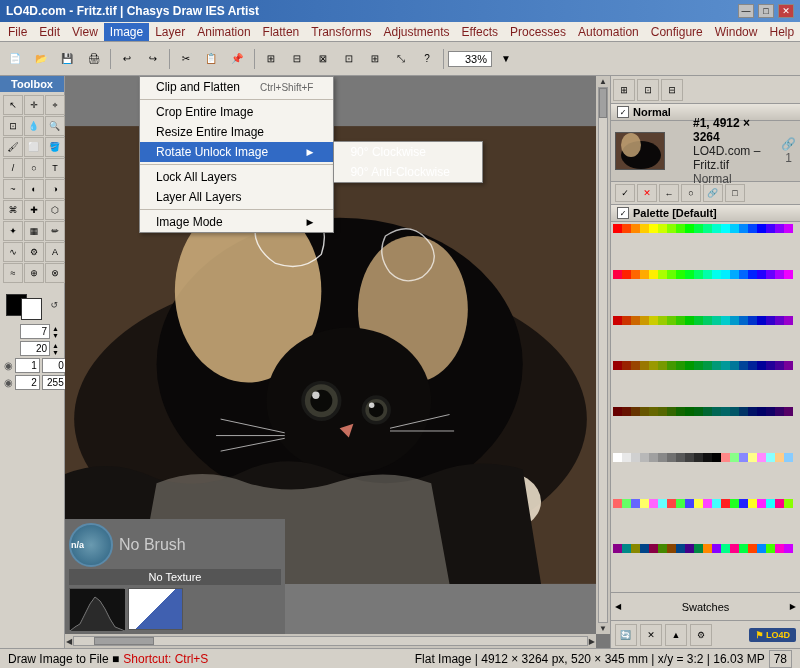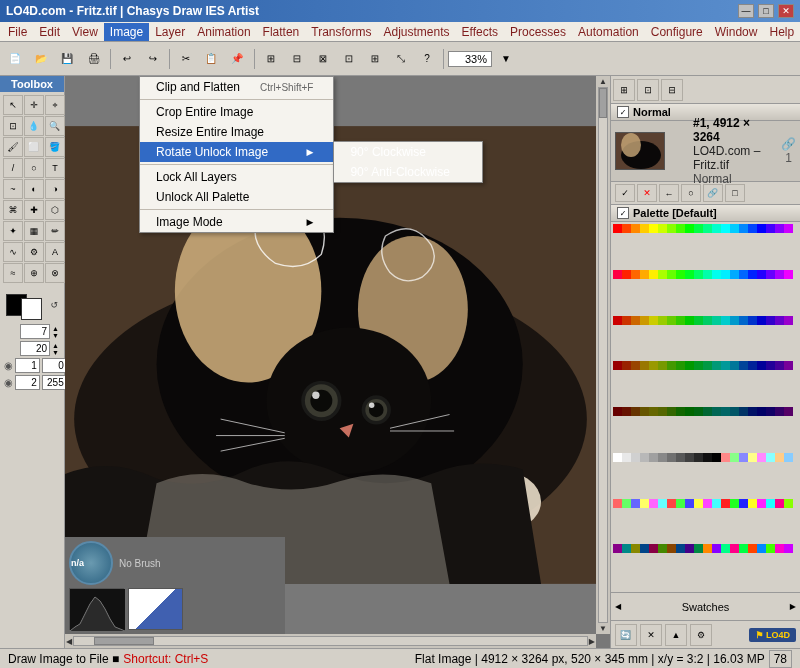--- a/index.html
+++ b/index.html
@@ -457,22 +457,23 @@
         <div style="width:60px;height:100%;background:#a0a0a0;border:1px solid #808080;"></div>
       </div>
       <div style="font-size:8px;cursor:pointer;color:#333;">▶</div>
     </div>
 
     <div style="position:absolute;bottom:14px;left:0;width:220px;background:#6a6a6a;padding:4px;">
       <div style="display:flex;gap:6px;align-items:center;">
         <div style="width:44px;height:44px;border-radius:50%;background:radial-gradient(circle,#6a9ab0,#2a6080);border:2px solid #5a8aaa;display:flex;flex-direction:column;align-items:flex-start;justify-content:center;">
           <span style="color:white;font-size:9px;font-weight:bold;">n/a</span>
         </div>
-        <div style="color:#ccc;font-size:10px;">No Brush</div>
-      </div>
+        <div style="color:#ccc;font-size:16px;">No Brush</div>
+      </div>
+      <div style="background:#555;color:white;text-align:center;padding:2px;margin-top:2px;font-size:11px;">No Texture</div>
       <div style="display:flex;gap:4px;margin-top:3px;">
 
         <div style="width:55px;height:42px;background:#111;border:1px solid #555;position:relative;">
           <svg width="55" height="42" viewBox="0 0 55 42">
             <rect width="55" height="42" fill="#111"></rect>
             <path d="M0 42 L5 38 L10 35 L15 25 L20 15 L25 8 L30 12 L35 20 L40 30 L45 38 L50 40 L55 42" fill="none" stroke="#888" stroke-width="1"></path>
             <path d="M0 42 L5 38 L10 35 L15 25 L20 15 L25 8 L30 12 L35 20 L40 30 L45 38 L50 40 L55 42 L55 42 L0 42Z" fill="#444" opacity="0.5"></path>
           </svg>
         </div>
 
@@ -500,21 +501,21 @@
           <div class="submenu-container" style="top:-1px;">
             <div class="submenu-item">90° Clockwise</div>
             <div class="submenu-item">90° Anti-Clockwise</div>
           </div>
         </div>
         <div class="dropdown-separator"></div>
         <div class="dropdown-item">
           <span>Lock All Layers</span>
         </div>
         <div class="dropdown-item">
-          <span>Unlock All Palette</span>
+          <span>Layer All Layers</span>
         </div>
         <div class="dropdown-separator"></div>
         <div class="dropdown-item">
           <span>Image Mode</span>
           <span class="dropdown-arrow">▶</span>
         </div>
       </div>
     </div>
   </div>
 

